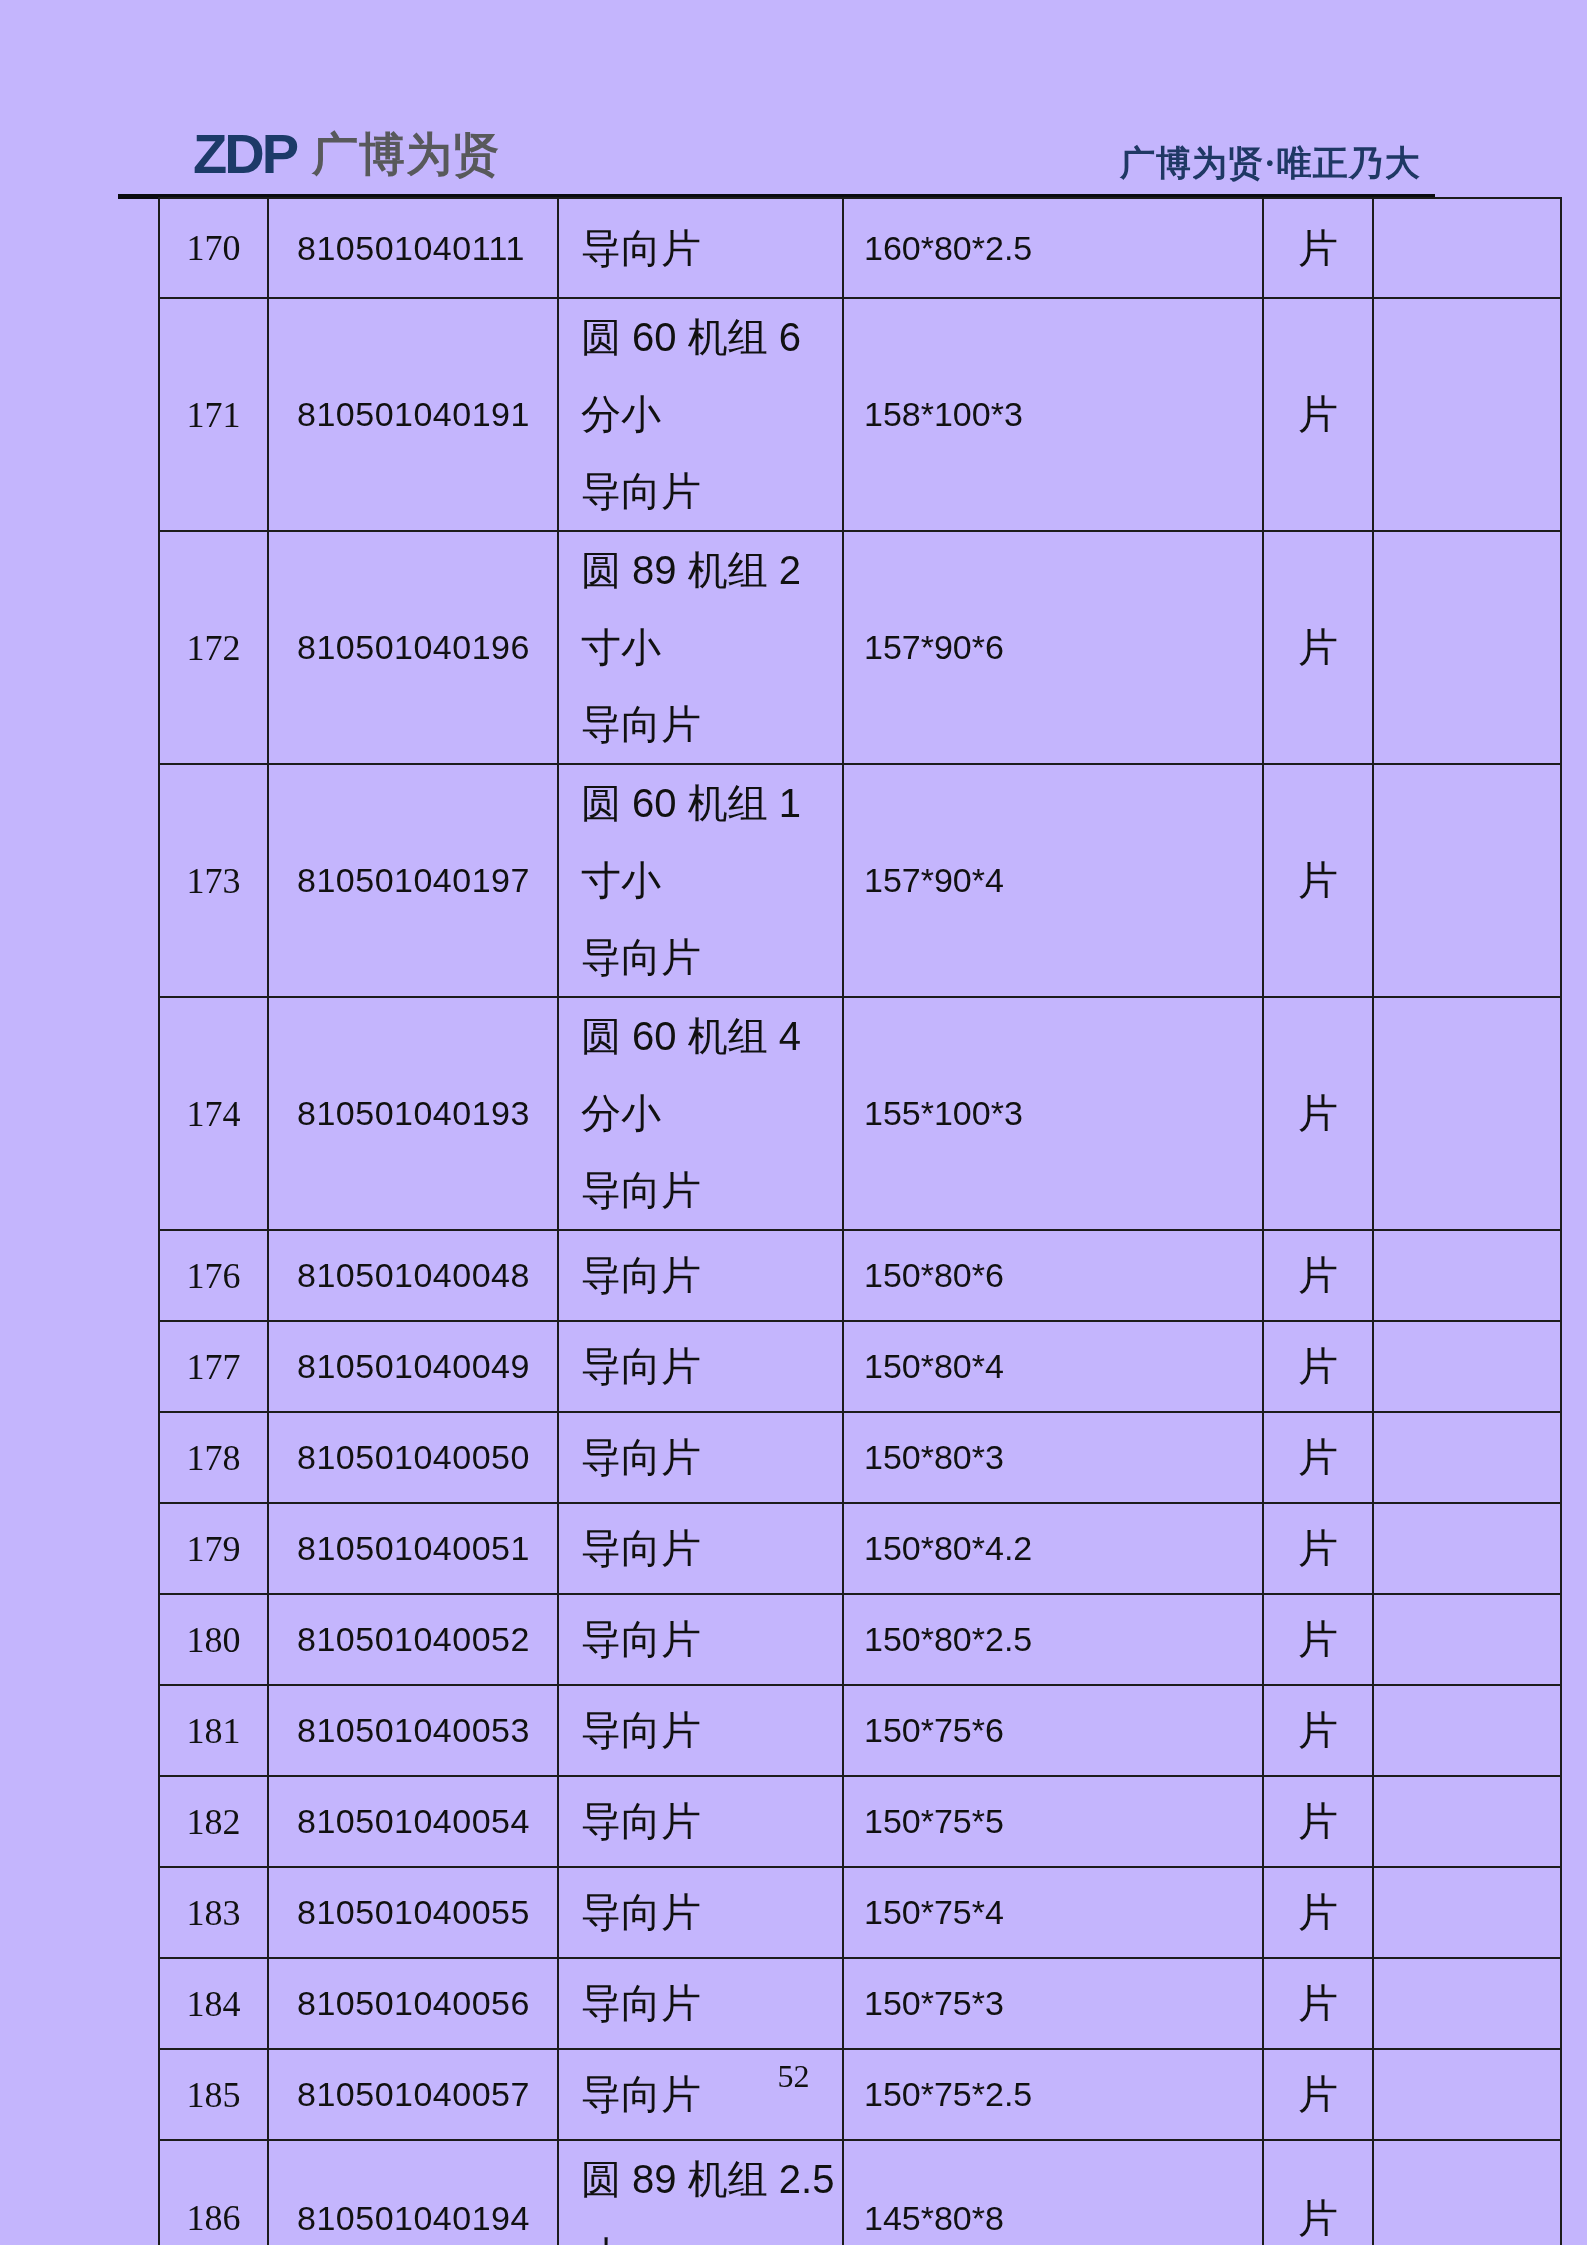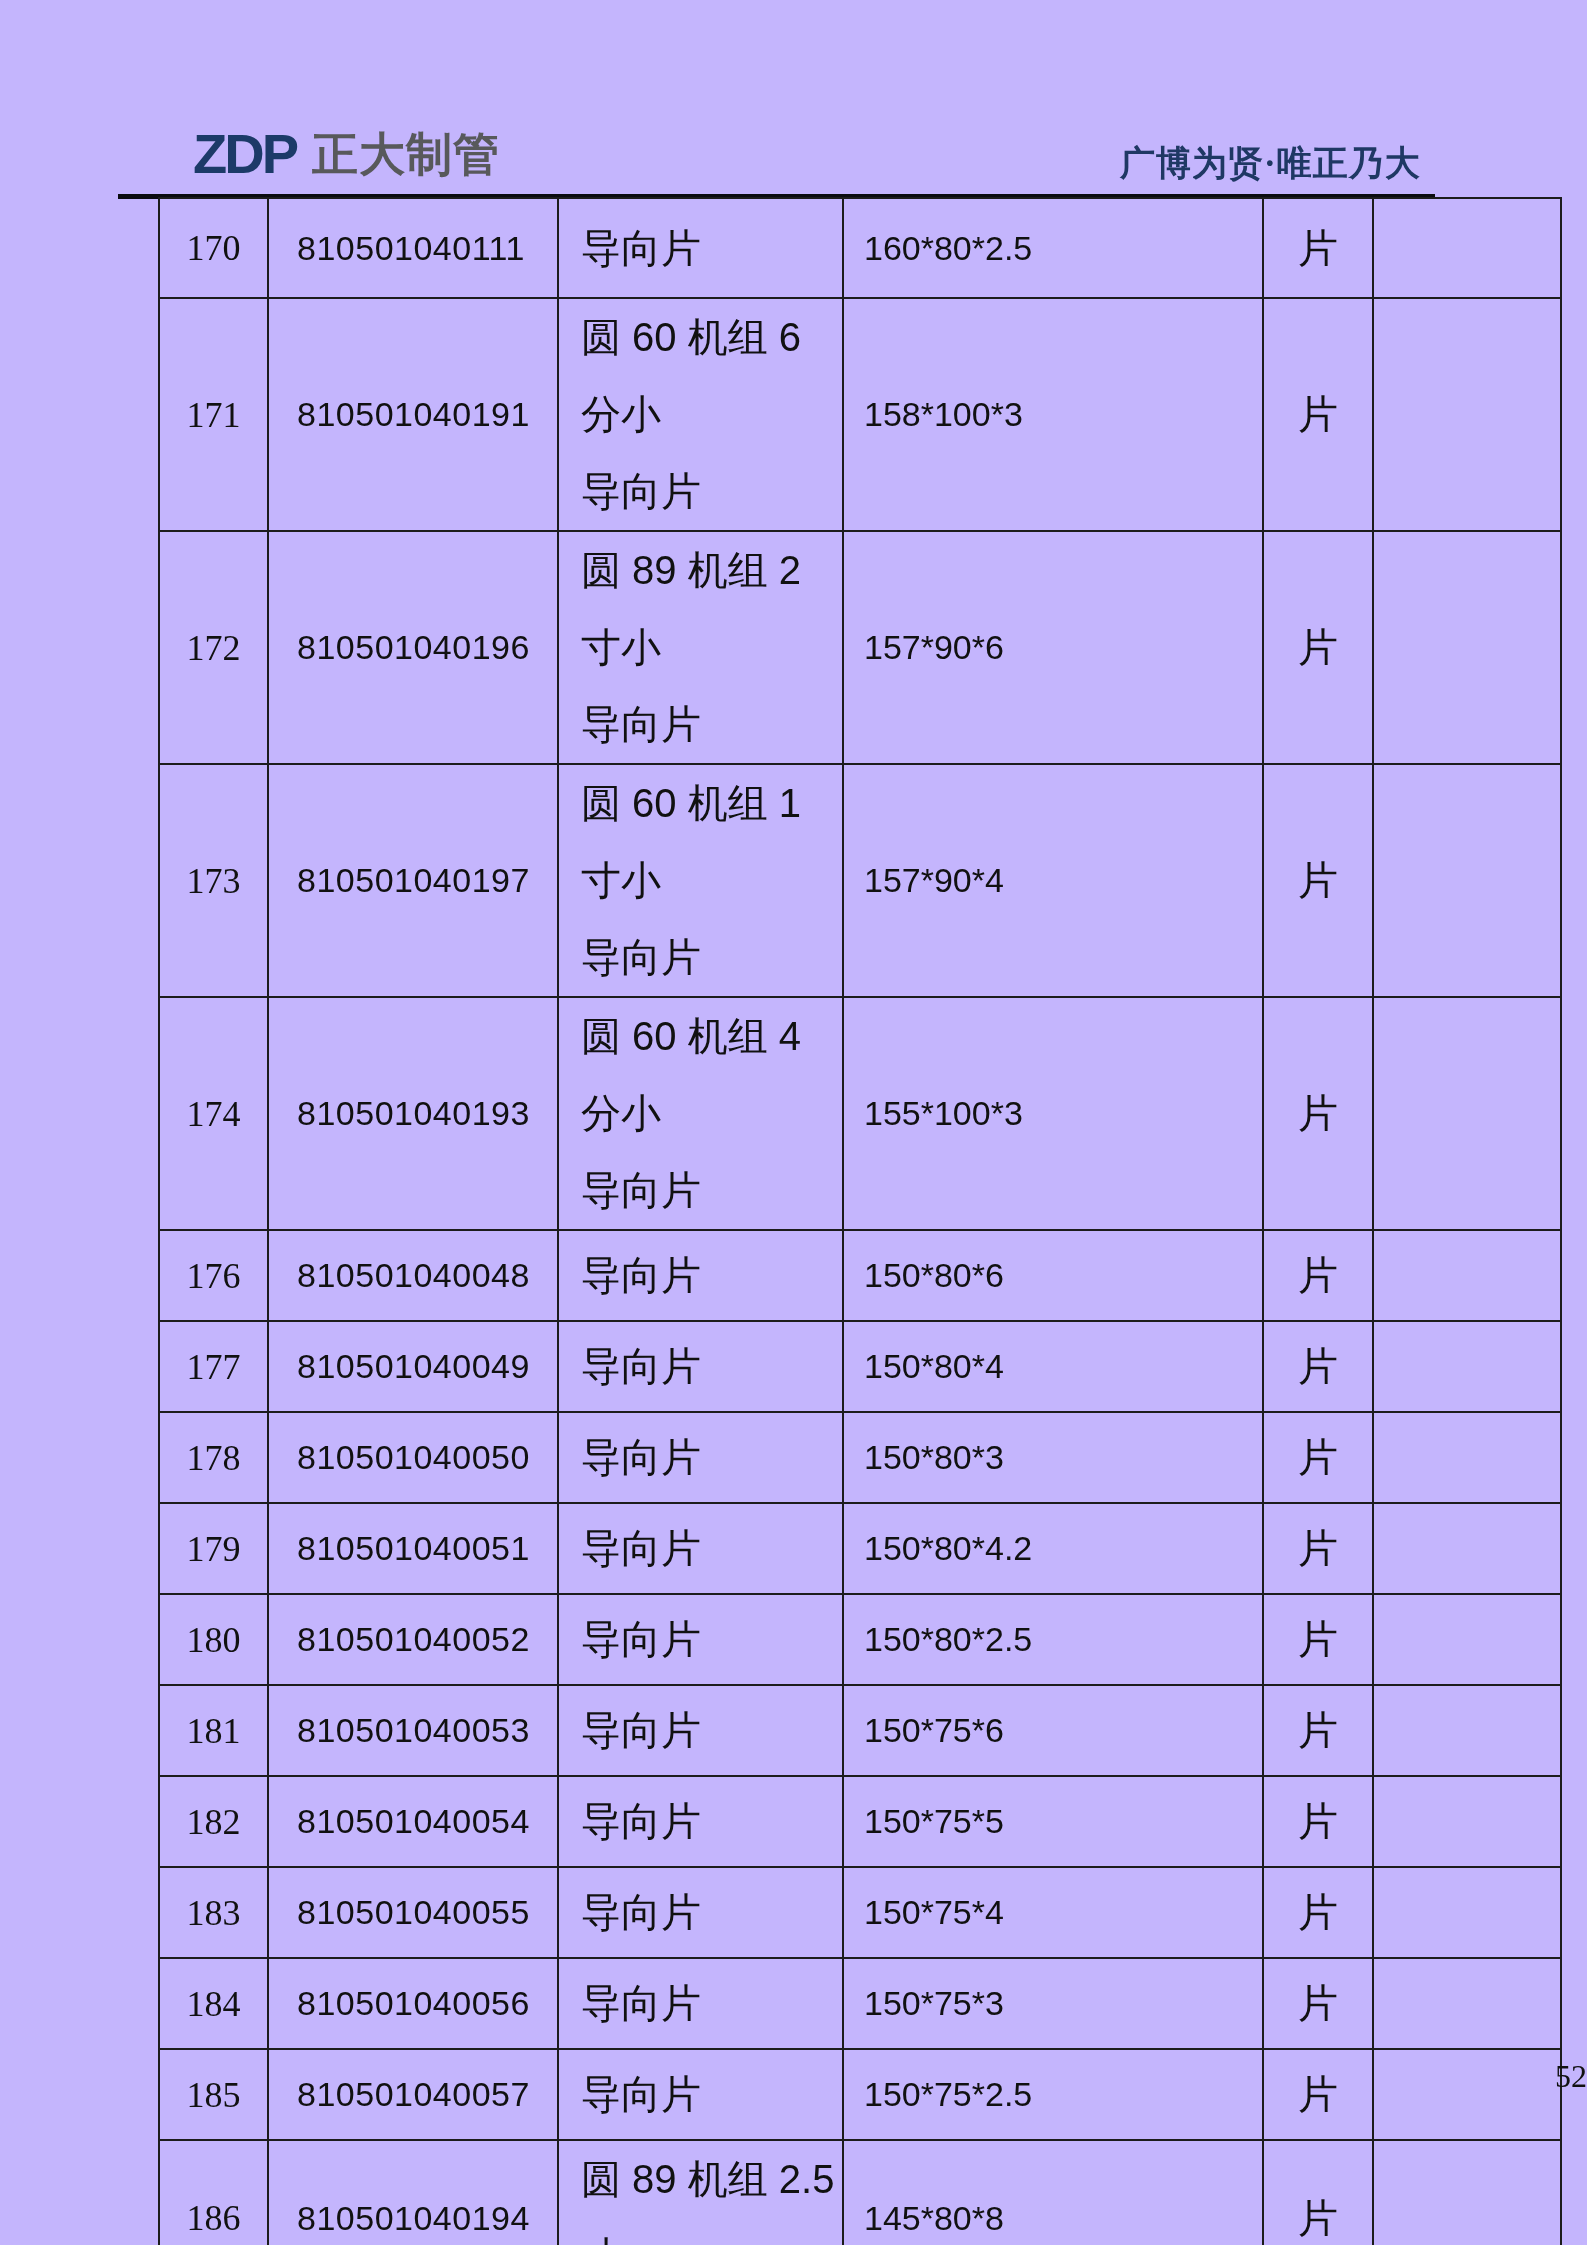--- a/index.html
+++ b/index.html
@@ -110,34 +110,34 @@
     font-size: 40px;
     text-align: center;
   }
 
   
   .footer-page {
     position: absolute;
     left: 0;
     top: 2058px;
     width: 100%;
-    text-align: right;
+    text-align: center;
     font-family: "Liberation Serif", "DejaVu Serif", serif;
     font-size: 32px;
     color: var(--text);
   }
 </style>
 </head>
 <body>
 
 <div id="page">
 
   <div class="header-logo">
     <span class="logo-zdp">ZDP</span>
-    <span class="logo-cn">正大制管</span>
+    <span class="logo-cn">广博为贤</span>
   </div>
 
   <div class="slogan">广博为贤·唯正乃大</div>
 
   <div class="header-rule"></div>
 
   <table class="parts">
     <colgroup>
       <col style="width:109px">
       <col style="width:290px">

